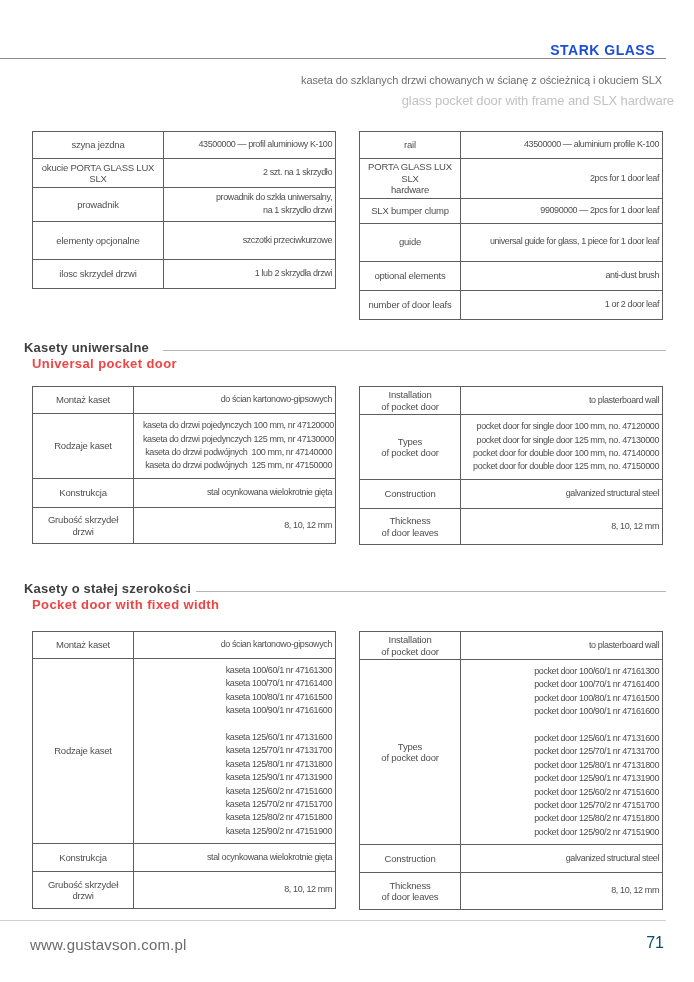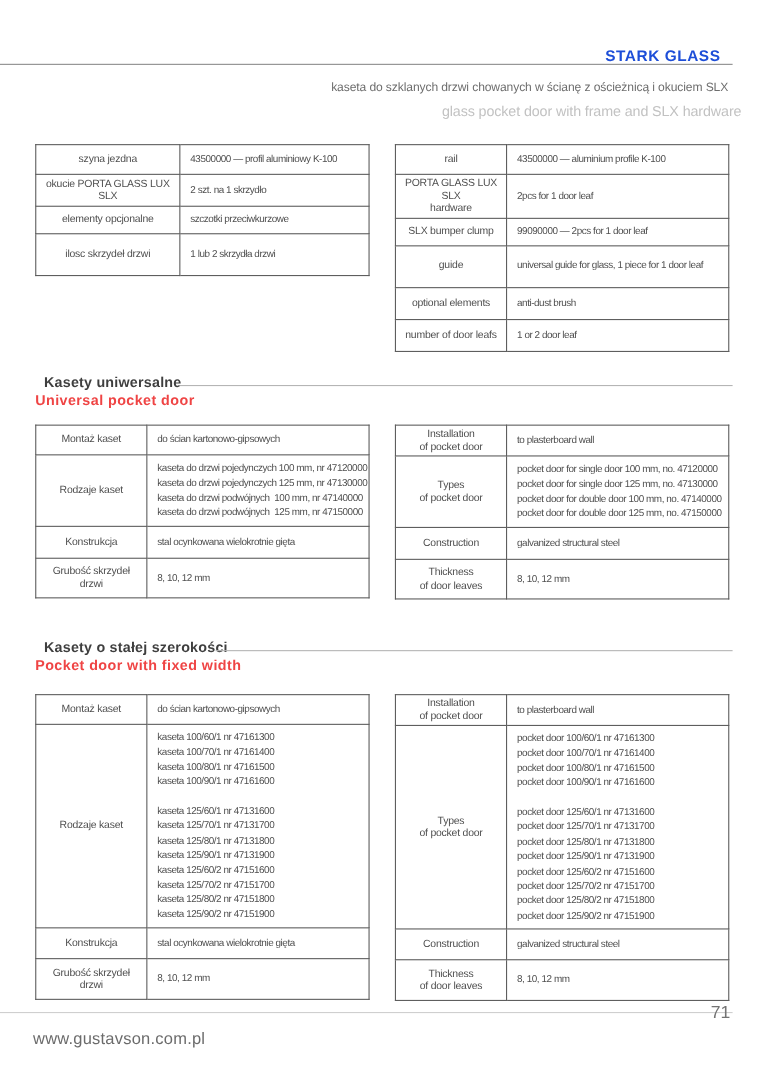--- a/index.html
+++ b/index.html
@@ -19,21 +19,21 @@
   .tbl{
     position:absolute;border-collapse:collapse;table-layout:fixed;width:304px;
     color:#4f4f4f;
   }
   .tbl td{border:1px solid #5e5e5e;vertical-align:middle;}
   .tbl .lbl{
     text-align:center;white-space:pre-line;line-height:11.5px;
     font-size:9.5px;letter-spacing:-0.2px;padding:2px;
   }
   .tbl .val{
-    text-align:left;white-space:pre;line-height:13.4px;
+    text-align:right;white-space:pre;line-height:13.4px;
     font-size:9px;letter-spacing:-0.4px;padding:3px 3px 3px 9px;overflow:hidden;
   }
   .tbl-spec .lbl{width:126px;}
   .tbl-4 .lbl{width:96px;}
   .pos-tl{left:32px;top:131px;}
   .pos-tr{left:359px;top:131px;}
   .pos-ml{left:32px;top:386px;}
   .pos-mr{left:359px;top:386px;}
   .pos-bl{left:32px;top:631px;}
   .pos-br{left:359px;top:631px;}
@@ -45,53 +45,58 @@
   .tbl-spec tr:nth-child(6){height:29px;}
   .tbl-mid tr:nth-child(1){height:27px;}
   .tbl-mid tr:nth-child(2){height:65px;}
   .tbl-mid tr:nth-child(3){height:29px;}
   .tbl-mid tr:nth-child(4){height:36px;}
   .tbl-bot tr:nth-child(1){height:27px;}
   .tbl-bot tr:nth-child(2){height:185px;}
   .tbl-bot tr:nth-child(3){height:28px;}
   .tbl-bot tr:nth-child(4){height:37px;}
   
-  .section-title{position:absolute;left:40px;margin:0;font-size:13px;font-weight:bold;color:#3f3f3f;letter-spacing:0.2px;}
+  .section-title{position:absolute;left:24px;margin:0;font-size:13px;font-weight:bold;color:#3f3f3f;letter-spacing:0.2px;}
   .section-sub{position:absolute;left:32px;margin:0;font-size:13px;font-weight:bold;color:#ef4444;letter-spacing:0.4px;}
   .section-rule{position:absolute;height:1px;background:#b5b5b5;}
   #sec1-title{top:340px;}
   #sec1-rule{top:350px;left:163px;width:503px;}
   #sec1-sub{top:356px;}
   #sec2-title{top:581px;}
   #sec2-rule{top:591px;left:196px;width:470px;}
   #sec2-sub{top:597px;}
   
   .footer-rule{position:absolute;top:920px;left:0;width:666px;height:1px;background:#cfcfcf;}
   .footer-url{position:absolute;left:30px;top:936px;margin:0;font-size:15px;color:#6b6b6b;letter-spacing:0.2px;}
-  .footer-page{position:absolute;right:30px;top:912px;margin:0;font-size:16px;color:#737373;}
+  .footer-page{position:absolute;right:30px;top:934px;margin:0;font-size:16px;color:#0c4a6e;}
 </style>
 </head>
 <body>
 
 <div class="page">
 
   <h1 class="title">STARK GLASS</h1>
   <div class="title-rule"></div>
   <p class="sub-pl">kaseta do szklanych drzwi chowanych w ścianę z ościeżnicą i okuciem SLX</p>
   <p class="sub-en">glass pocket door with frame and SLX hardware</p>
 
   <table class="tbl tbl-spec pos-tl">
     <tbody>
       <tr>
         <td class="lbl">szyna jezdna</td>
         <td class="val">43500000 — profil aluminiowy K-100</td>
       </tr>
       <tr>
         <td class="lbl">okucie PORTA GLASS LUX SLX</td>
         <td class="val">2 szt. na 1 skrzydło</td>
+      </tr>
+      <tr>
+        <td class="lbl">prowadnik</td>
+        <td class="val">prowadnik do szkła uniwersalny,
+na 1 skrzydło drzwi</td>
       </tr>
       <tr>
         <td class="lbl">elementy opcjonalne</td>
         <td class="val">szczotki przeciwkurzowe</td>
       </tr>
       <tr>
         <td class="lbl">ilosc skrzydeł drzwi</td>
         <td class="val">1 lub 2 skrzydła drzwi</td>
       </tr>
     </tbody>

